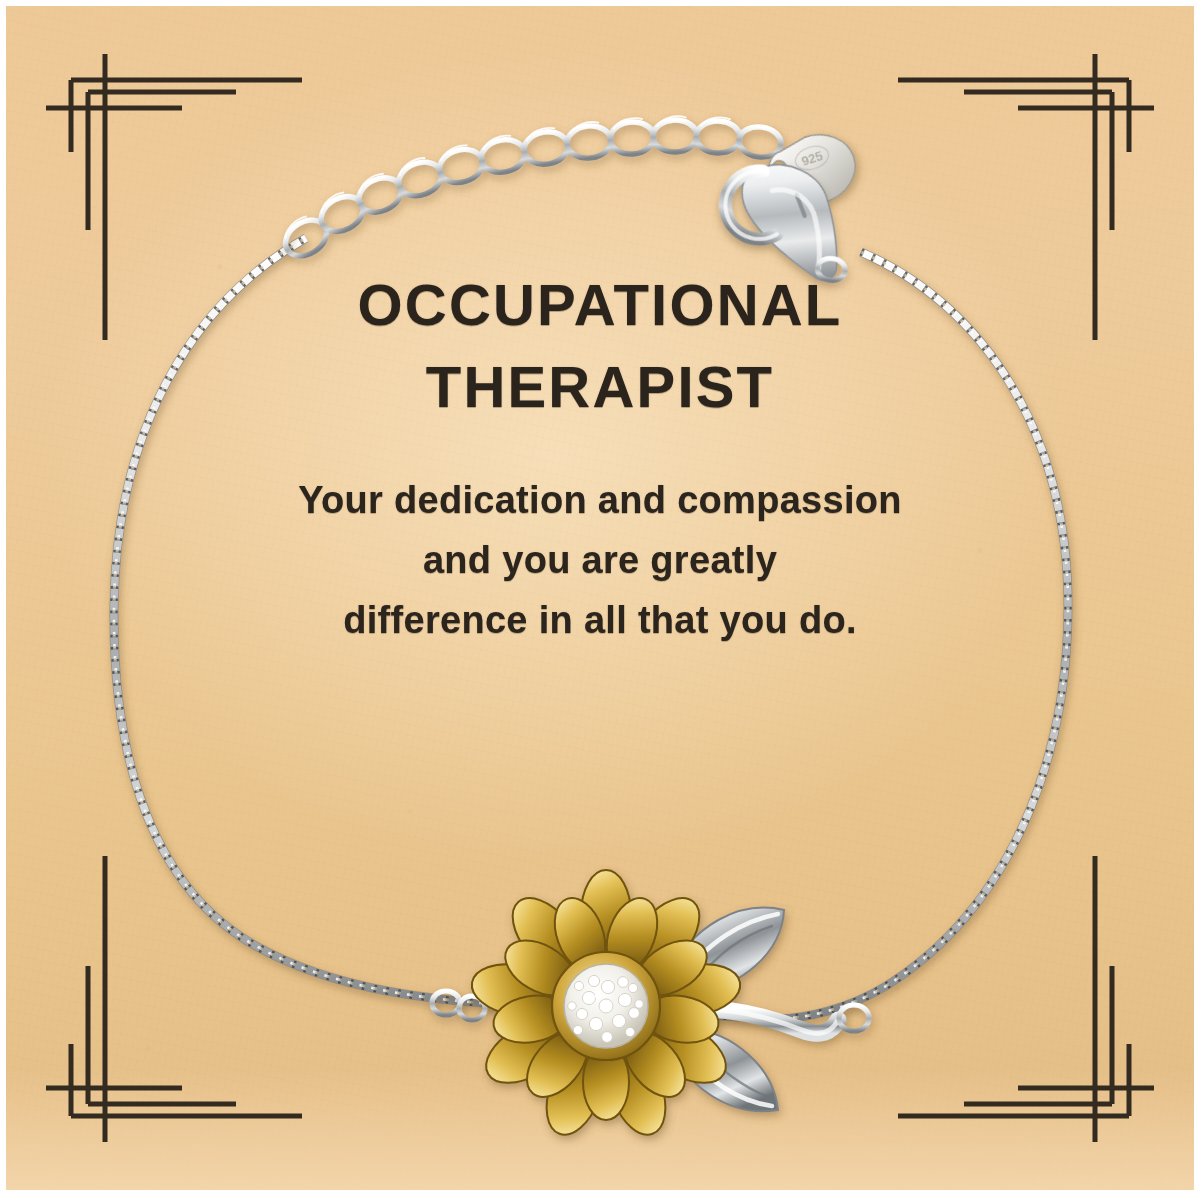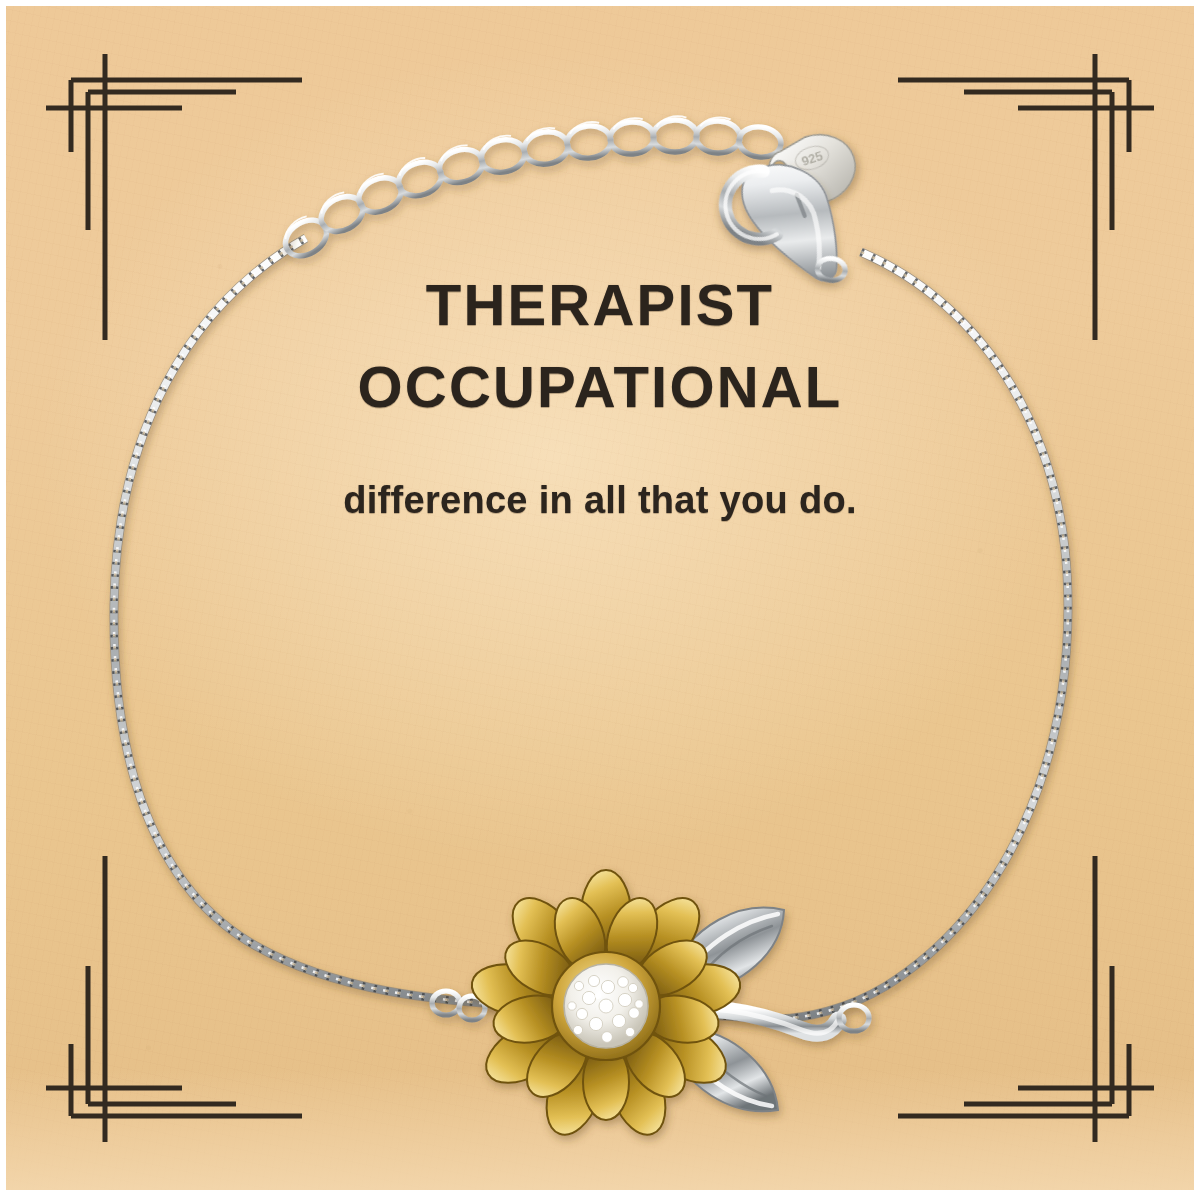--- a/index.html
+++ b/index.html
@@ -386,22 +386,24 @@
 
         <g>
           <ellipse cx="248" cy="12" rx="15" ry="13" fill="none" stroke="url(#gSilver)" stroke-width="5.2"></ellipse>
         </g>
       </g>
     </svg>
   </div>
 
   <div id="card-text">
     <div id="product-title">
+      <span class="title-line">Occupational</span>
       <span class="title-line">Therapist</span>
-      <span class="title-line">Occupational</span>
     </div>
 
     <div id="product-message">
+      <span class="msg-line">Your dedication and compassion</span>
+      <span class="msg-line">and you are greatly</span>
       <span class="msg-line">difference in all that you do.</span>
     </div>
   </div>
 
 </div>
 
 </body></html>

